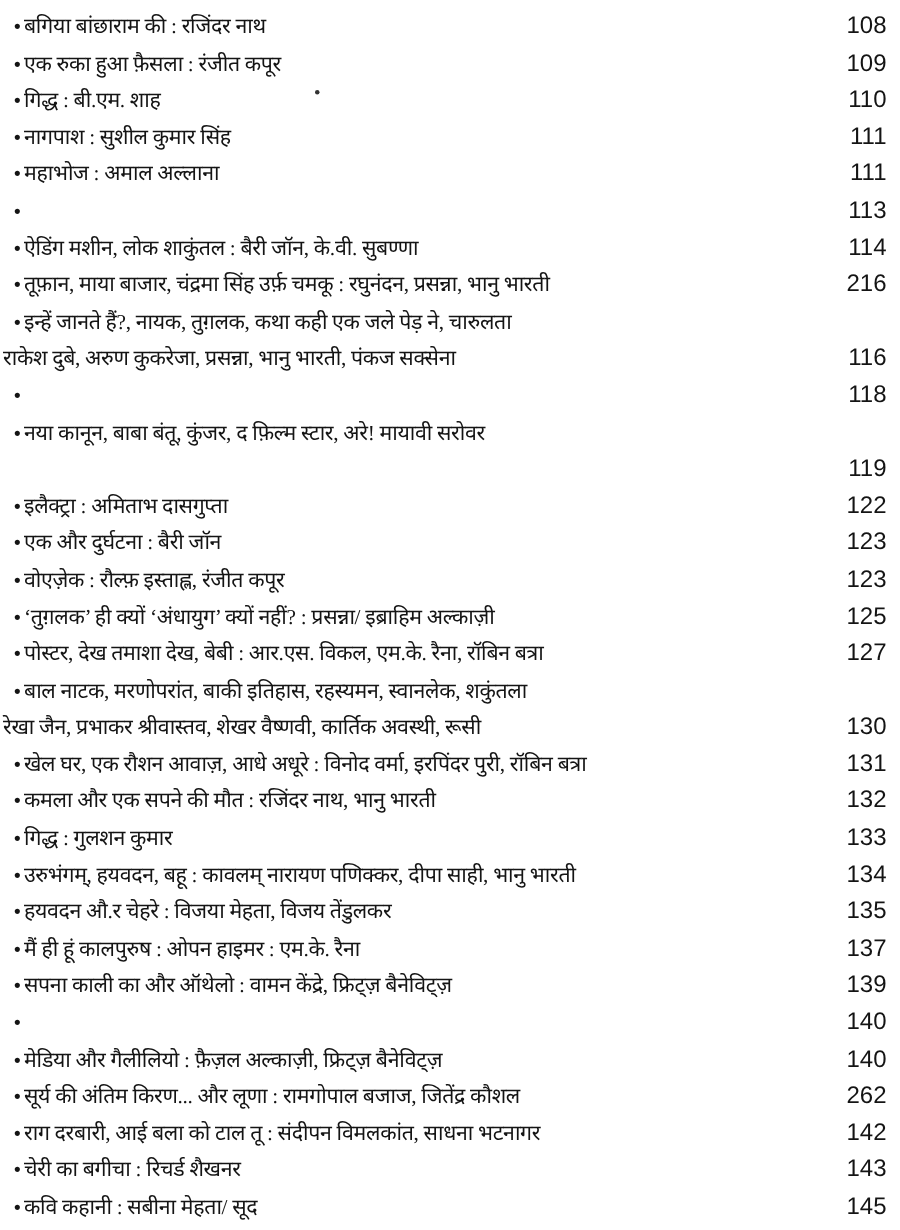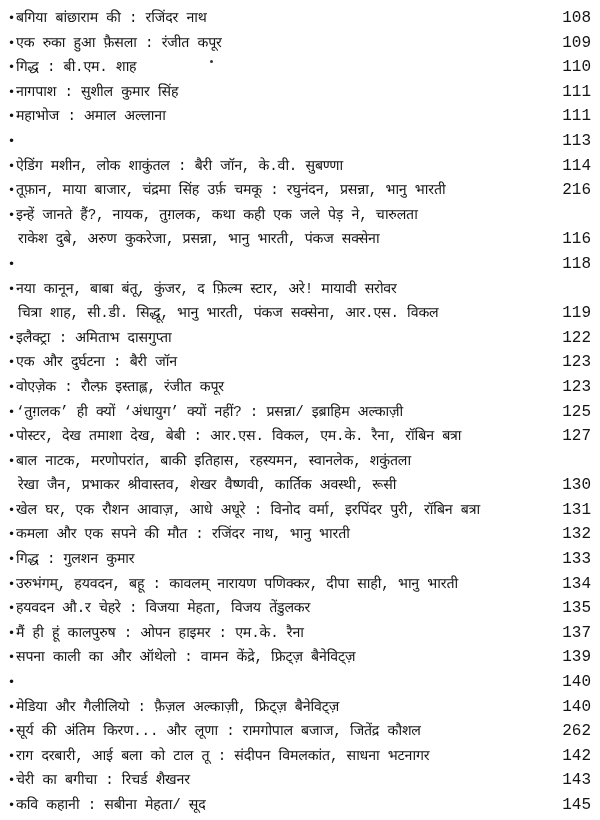--- a/index.html
+++ b/index.html
@@ -34,32 +34,32 @@
       position: absolute;
       left: 8px;
       top: 0;
       font-family: "DejaVu Sans", sans-serif;
       font-size: 12px;
     }
     .text {
       position: absolute;
       left: 16px;
       top: 0;
-      font-family: Liberation Mono, monospace;
+      font-family: Liberation Serif, serif;
       font-size: 14.2px;
       letter-spacing: -0.2px;
     }
     .text.cont {
-      left: 18px;
+      left: 2px;
     }
     .page {
       position: absolute;
       right: 9px;
       top: 0;
-      font-family: Liberation Mono, monospace;
+      font-family: Liberation Sans, sans-serif;
       font-size: 16px;
     }
     .smudge {
       position: absolute;
       left: 210px;
       top: 60px;
       width: 3px;
       height: 3px;
       border-radius: 50%;
       background: #333;
@@ -139,21 +139,20 @@
         <span class="bullet">•</span>
         <span class="page">118</span>
       </div>
     </div>
     <div class="entry">
       <div class="line">
         <span class="bullet">•</span>
         <span class="text">नया कानून, बाबा बंतू, कुंजर, द फ़िल्म स्टार, अरे! मायावी सरोवर</span>
       </div>
       <div class="line">
-        <span class="text cont">चित्रा शाह, सी.डी. सिद्धू, भानु भारती, पंकज सक्सेना, आर.एस. विकल</span>
         <span class="page">119</span>
       </div>
     </div>
     <div class="entry">
       <div class="line">
         <span class="bullet">•</span>
         <span class="text">इलैक्ट्रा : अमिताभ दासगुप्ता</span>
         <span class="page">122</span>
       </div>
     </div>

